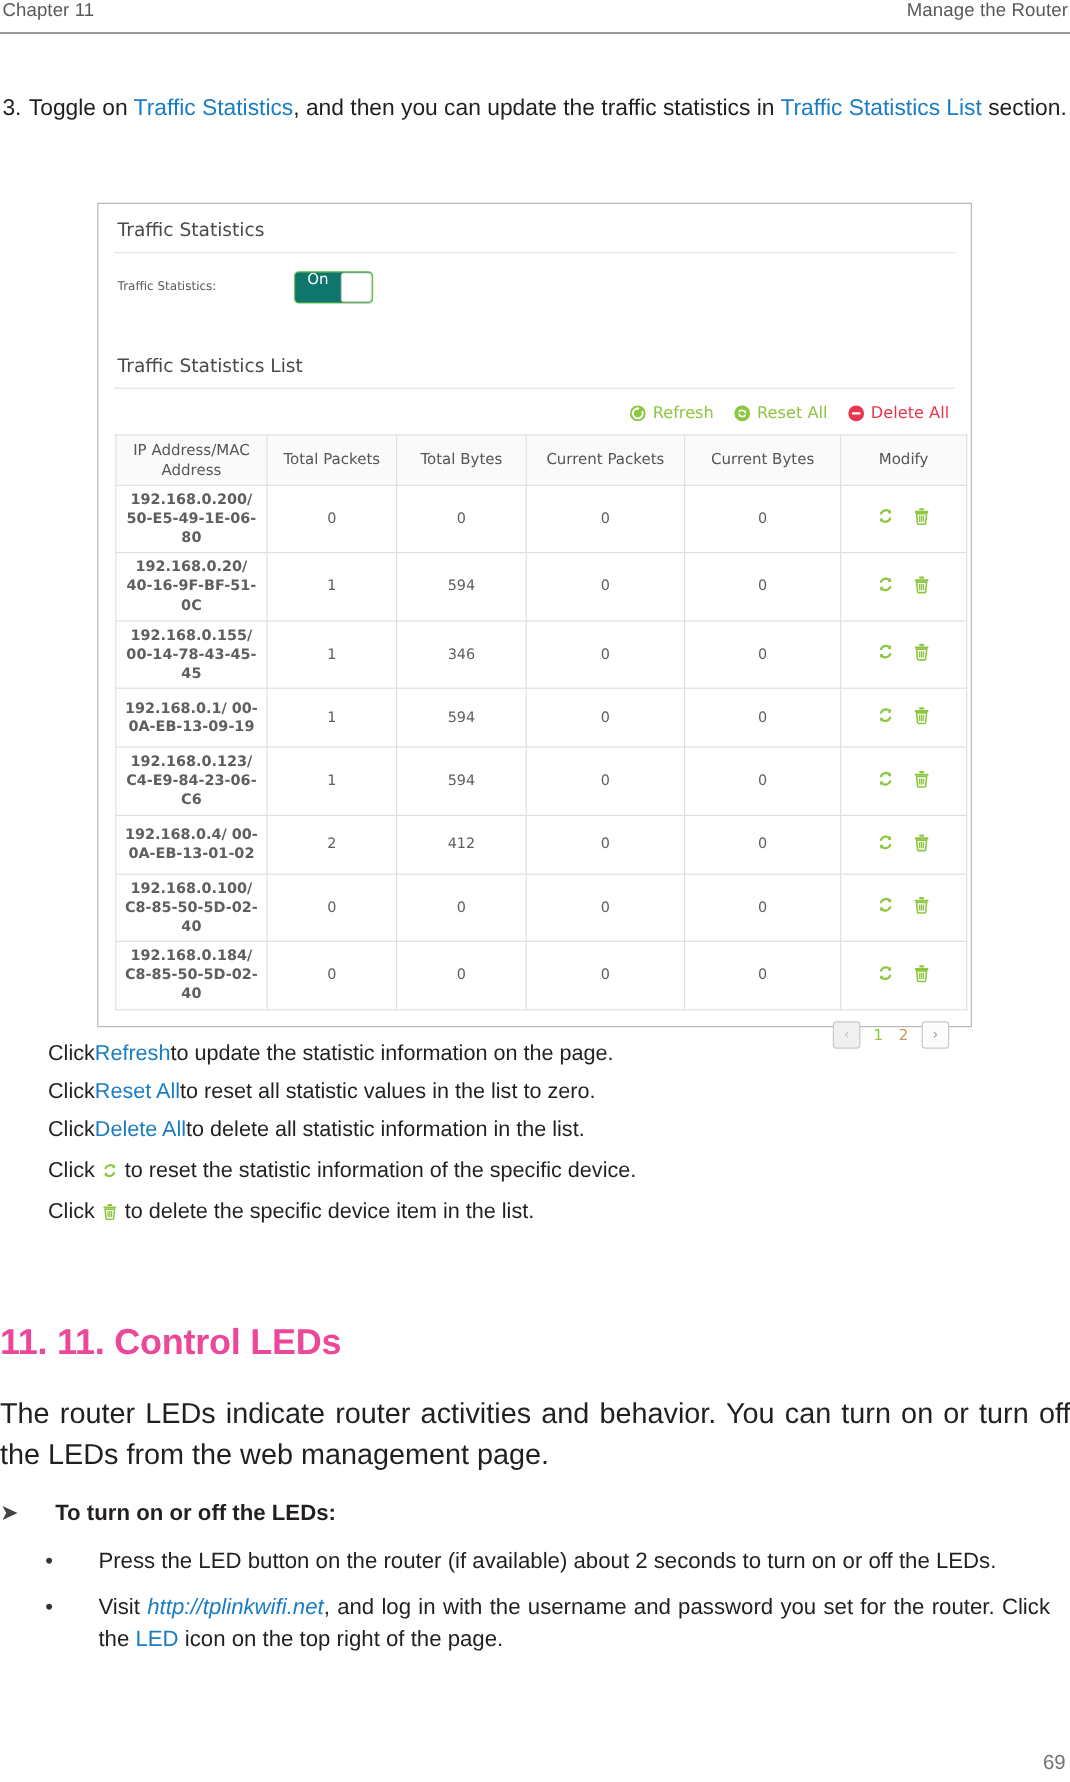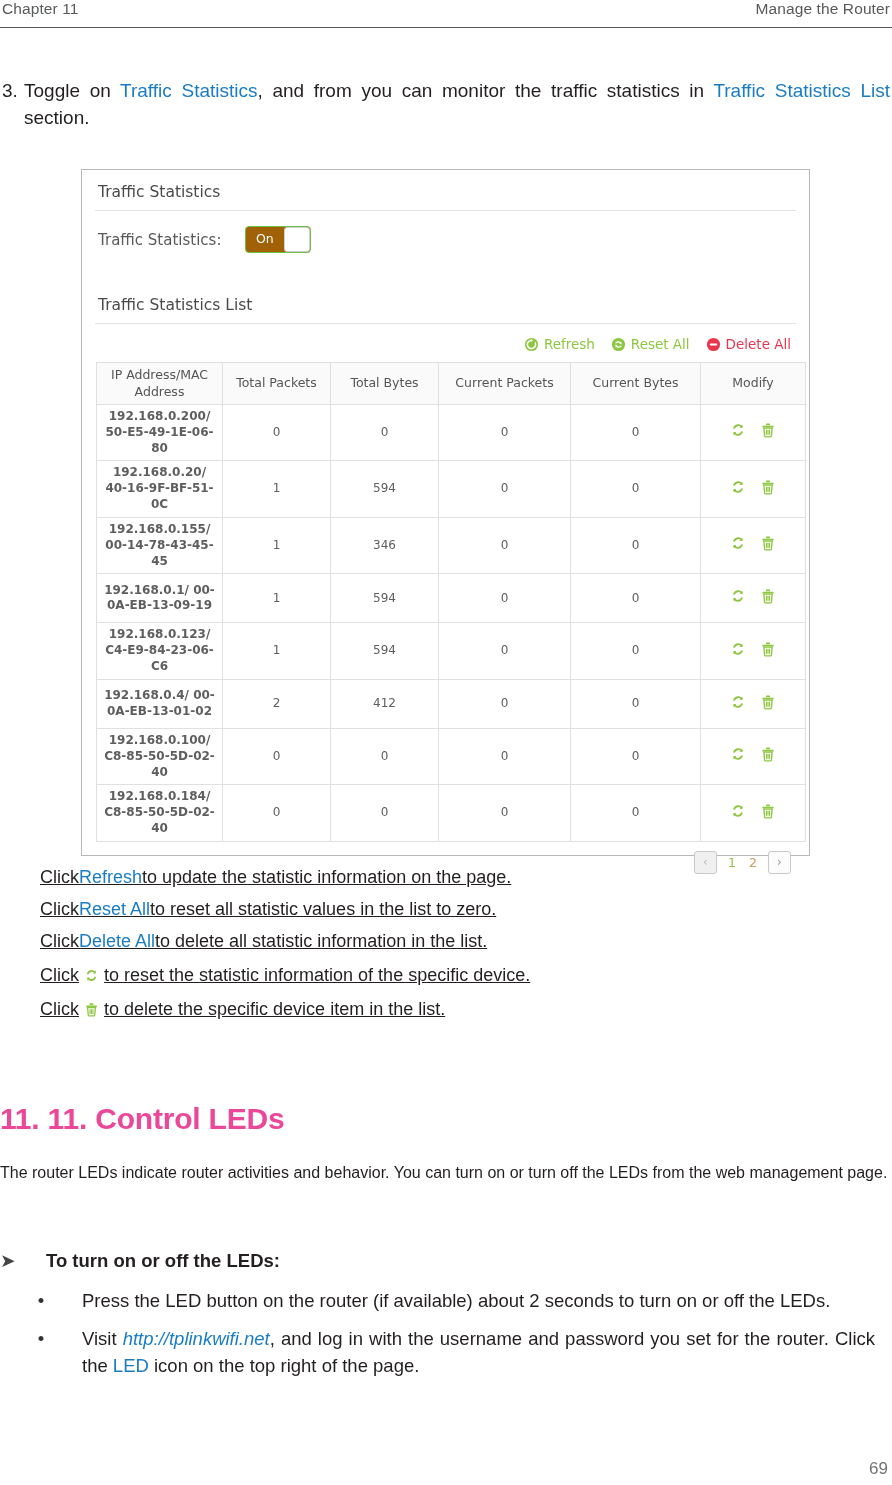--- a/index.html
+++ b/index.html
@@ -72,33 +72,32 @@
     background: #e3e3e3;
     margin: 9px 13px 0 13px;
   }
   .ui-field-row {
     display: flex;
     align-items: center;
     padding: 23px 0 0 16px;
     height: 34px;
   }
   .ui-field-label {
-    font-size: 15px;
+    font-size: 10px;
     color: #5a5a5a;
     width: 147px;
     flex: 0 0 147px;
   }
   .toggle {
     width: 66px;
     height: 27px;
     border-radius: 4px;
-    background: #a16207;
+    background: #0f766e;
     border: 1px solid #6cc247;
     display: flex;
-    align-items: center;
     position: relative;
     overflow: hidden;
   }
   .toggle-label {
     color: #ffffff;
     font-size: 12.5px;
     padding-left: 10px;
     line-height: 1;
     text-shadow: 0 0 1px rgba(0,0,0,.15);
   }
@@ -184,38 +183,38 @@
 
   
   .click-list {
     position: absolute;
     top: 868px;
     left: 40px;
     width: 830px;
     font-size: 18px;
     line-height: 1.0;
   }
-  .click-line { margin-bottom: 14px; display: flex; align-items: baseline; text-decoration: underline; }
+  .click-line { margin-bottom: 14px; display: flex; align-items: baseline; }
   .inline-ico { display: inline-block; width: 17px; height: 17px; margin: 0 4px; position: relative; top: 3px; }
 
   
   .h2 {
     position: absolute;
     top: 1102px;
     left: 0;
     font-size: 30px;
     color: #ec4899;
     font-weight: bold;
     letter-spacing: -.2px;
   }
   .para {
     position: absolute;
     left: 0;
     width: 892px;
-    font-size: 16px;
+    font-size: 24px;
     line-height: 1.42;
     text-align: justify;
   }
   #para-intro { top: 1162px; }
 
   .bullet-arrow {
     position: absolute;
     top: 1250px; left: 0;
     display: flex;
     font-size: 18.5px;
@@ -246,21 +245,21 @@
 
 <div class="page-header">
   <span>Chapter 11</span>
   <span>Manage the Router</span>
 </div>
 <div class="page-header-rule"></div>
 
 <div class="content">
   <div class="step">
     <span class="step-num">3.</span>
-    <span class="step-body"><span>Toggle on </span><span class="link">Traffic Statistics</span><span>, and from you can monitor the traffic statistics in </span><span class="link">Traffic Statistics List</span><span> section.</span></span>
+    <span class="step-body"><span>Toggle on </span><span class="link">Traffic Statistics</span><span>, and then you can update the traffic statistics in </span><span class="link">Traffic Statistics List</span><span> section.</span></span>
   </div>
 </div>
 
 <div class="ui-panel">
 
   <div class="ui-section-title">Traffic Statistics</div>
   <div class="ui-rule"></div>
 
   <div class="ui-field-row">
     <span class="ui-field-label">Traffic Statistics:</span>

